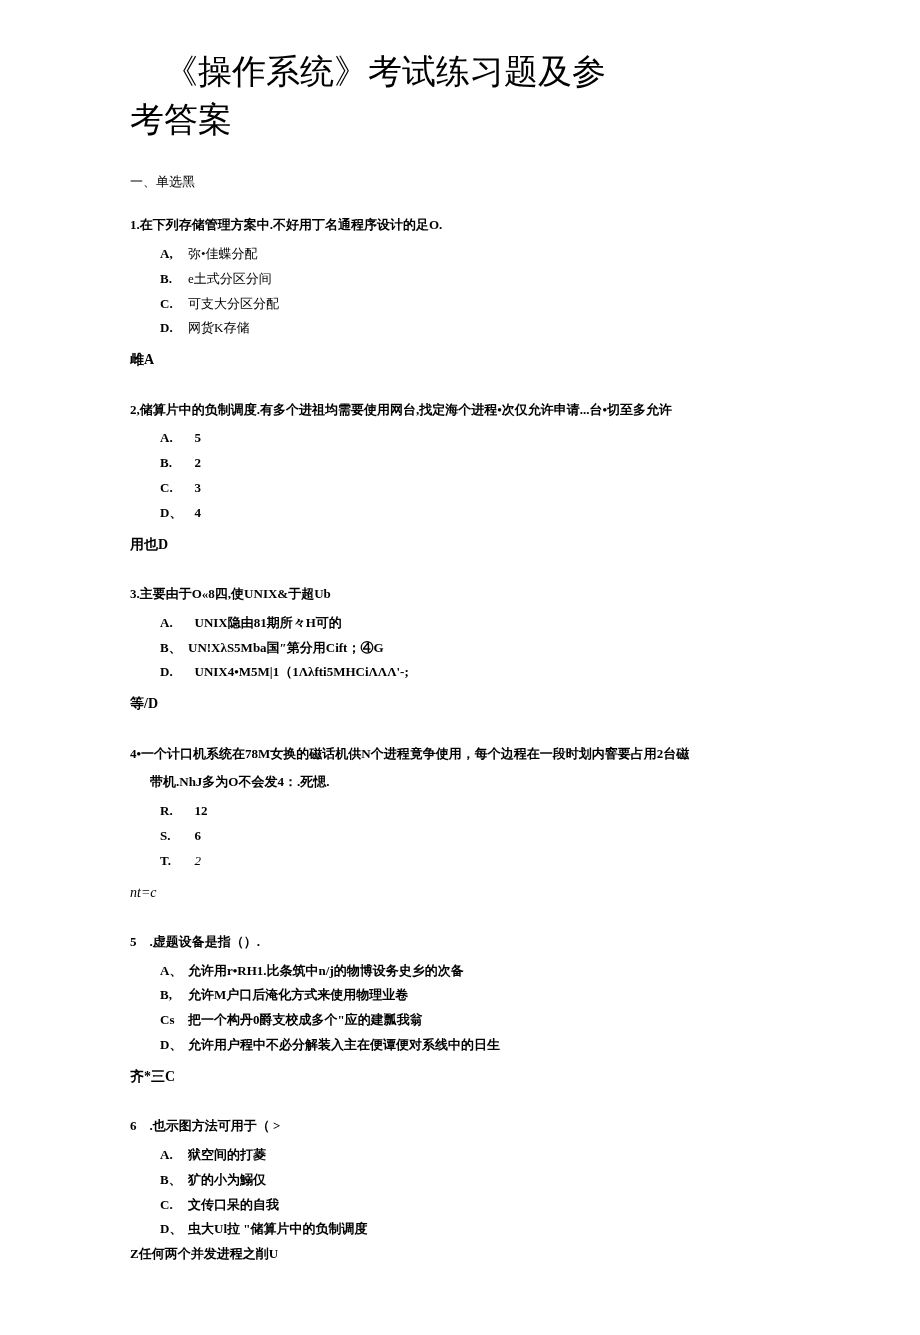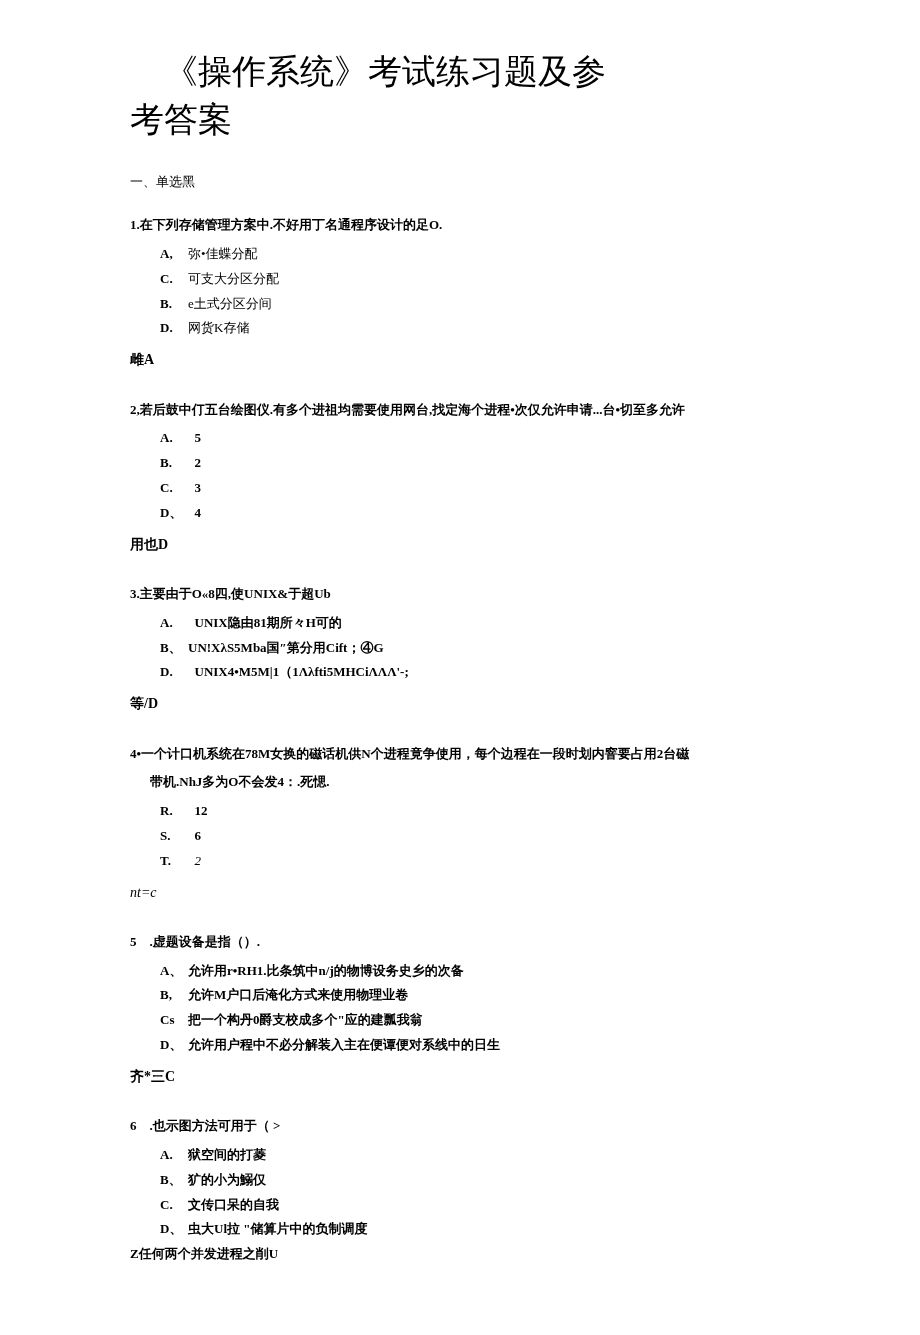--- a/index.html
+++ b/index.html
@@ -76,29 +76,29 @@
     <div class="title-line1">《操作系统》考试练习题及参</div>
     <div>考答案</div>
   </div>
 
   <div class="section-header">一、单选黑</div>
 
   <div class="question">
     <div class="question-text"><span class="bold">1.在下列存储管理方案中.不好用丁名通程序设计的足O.</span></div>
     <div class="options">
       <div class="option"><span class="label bold">A,</span><span>弥•佳蝶分配</span></div>
+      <div class="option"><span class="label bold">B.</span><span>e土式分区分间</span></div>
       <div class="option"><span class="label bold">C.</span><span>可支大分区分配</span></div>
-      <div class="option"><span class="label bold">B.</span><span>e土式分区分间</span></div>
       <div class="option"><span class="label bold">D.</span><span>网货K存储</span></div>
     </div>
     <div class="answer bold">雌A</div>
   </div>
 
   <div class="question">
-    <div class="question-text bold">2,若后鼓中仃五台绘图仪.有多个进祖均需要使用网台,找定海个进程•次仅允许申请...台•切至多允许</div>
+    <div class="question-text bold">2,储算片中的负制调度.有多个进祖均需要使用网台,找定海个进程•次仅允许申请...台•切至多允许</div>
     <div class="options">
       <div class="option"><span class="label bold">A.</span>&nbsp;&nbsp;<span class="bold">5</span></div>
       <div class="option"><span class="label bold">B.</span>&nbsp;&nbsp;<span class="bold">2</span></div>
       <div class="option"><span class="label bold">C.</span>&nbsp;&nbsp;<span class="bold">3</span></div>
       <div class="option"><span class="label bold">D、</span>&nbsp;&nbsp;<span class="bold">4</span></div>
     </div>
     <div class="answer bold">用也D</div>
   </div>
 
   <div class="question">

